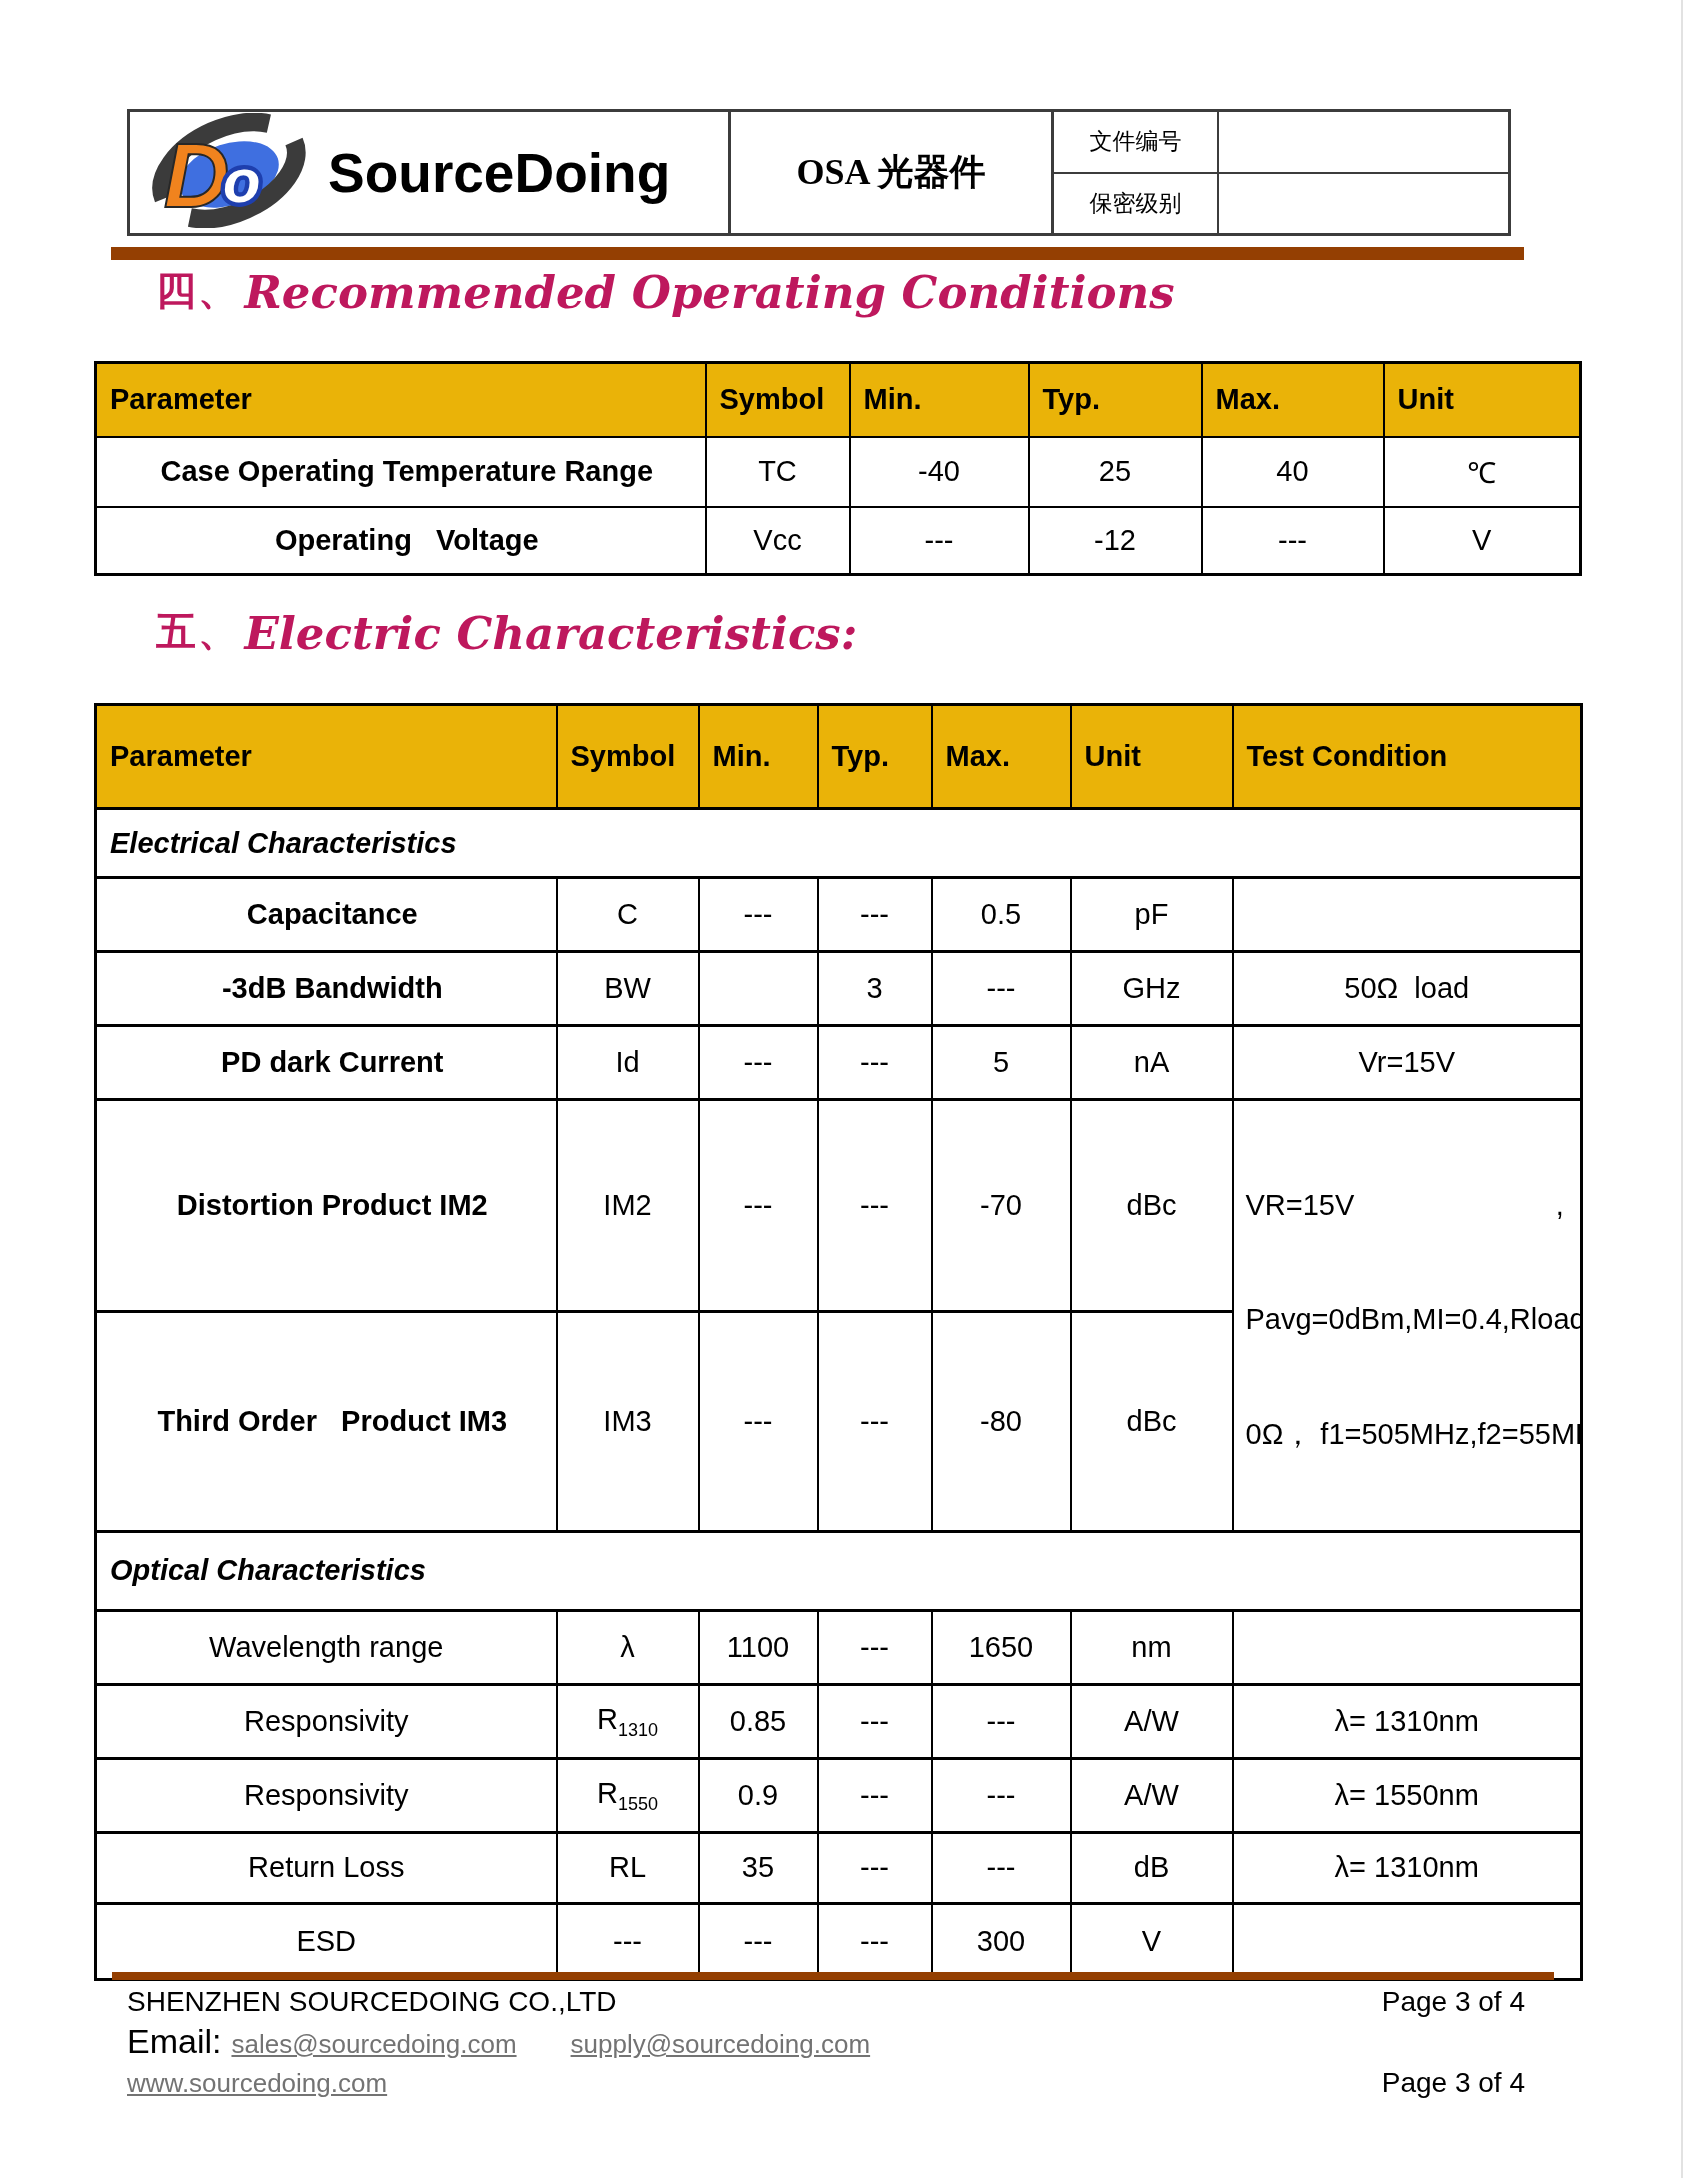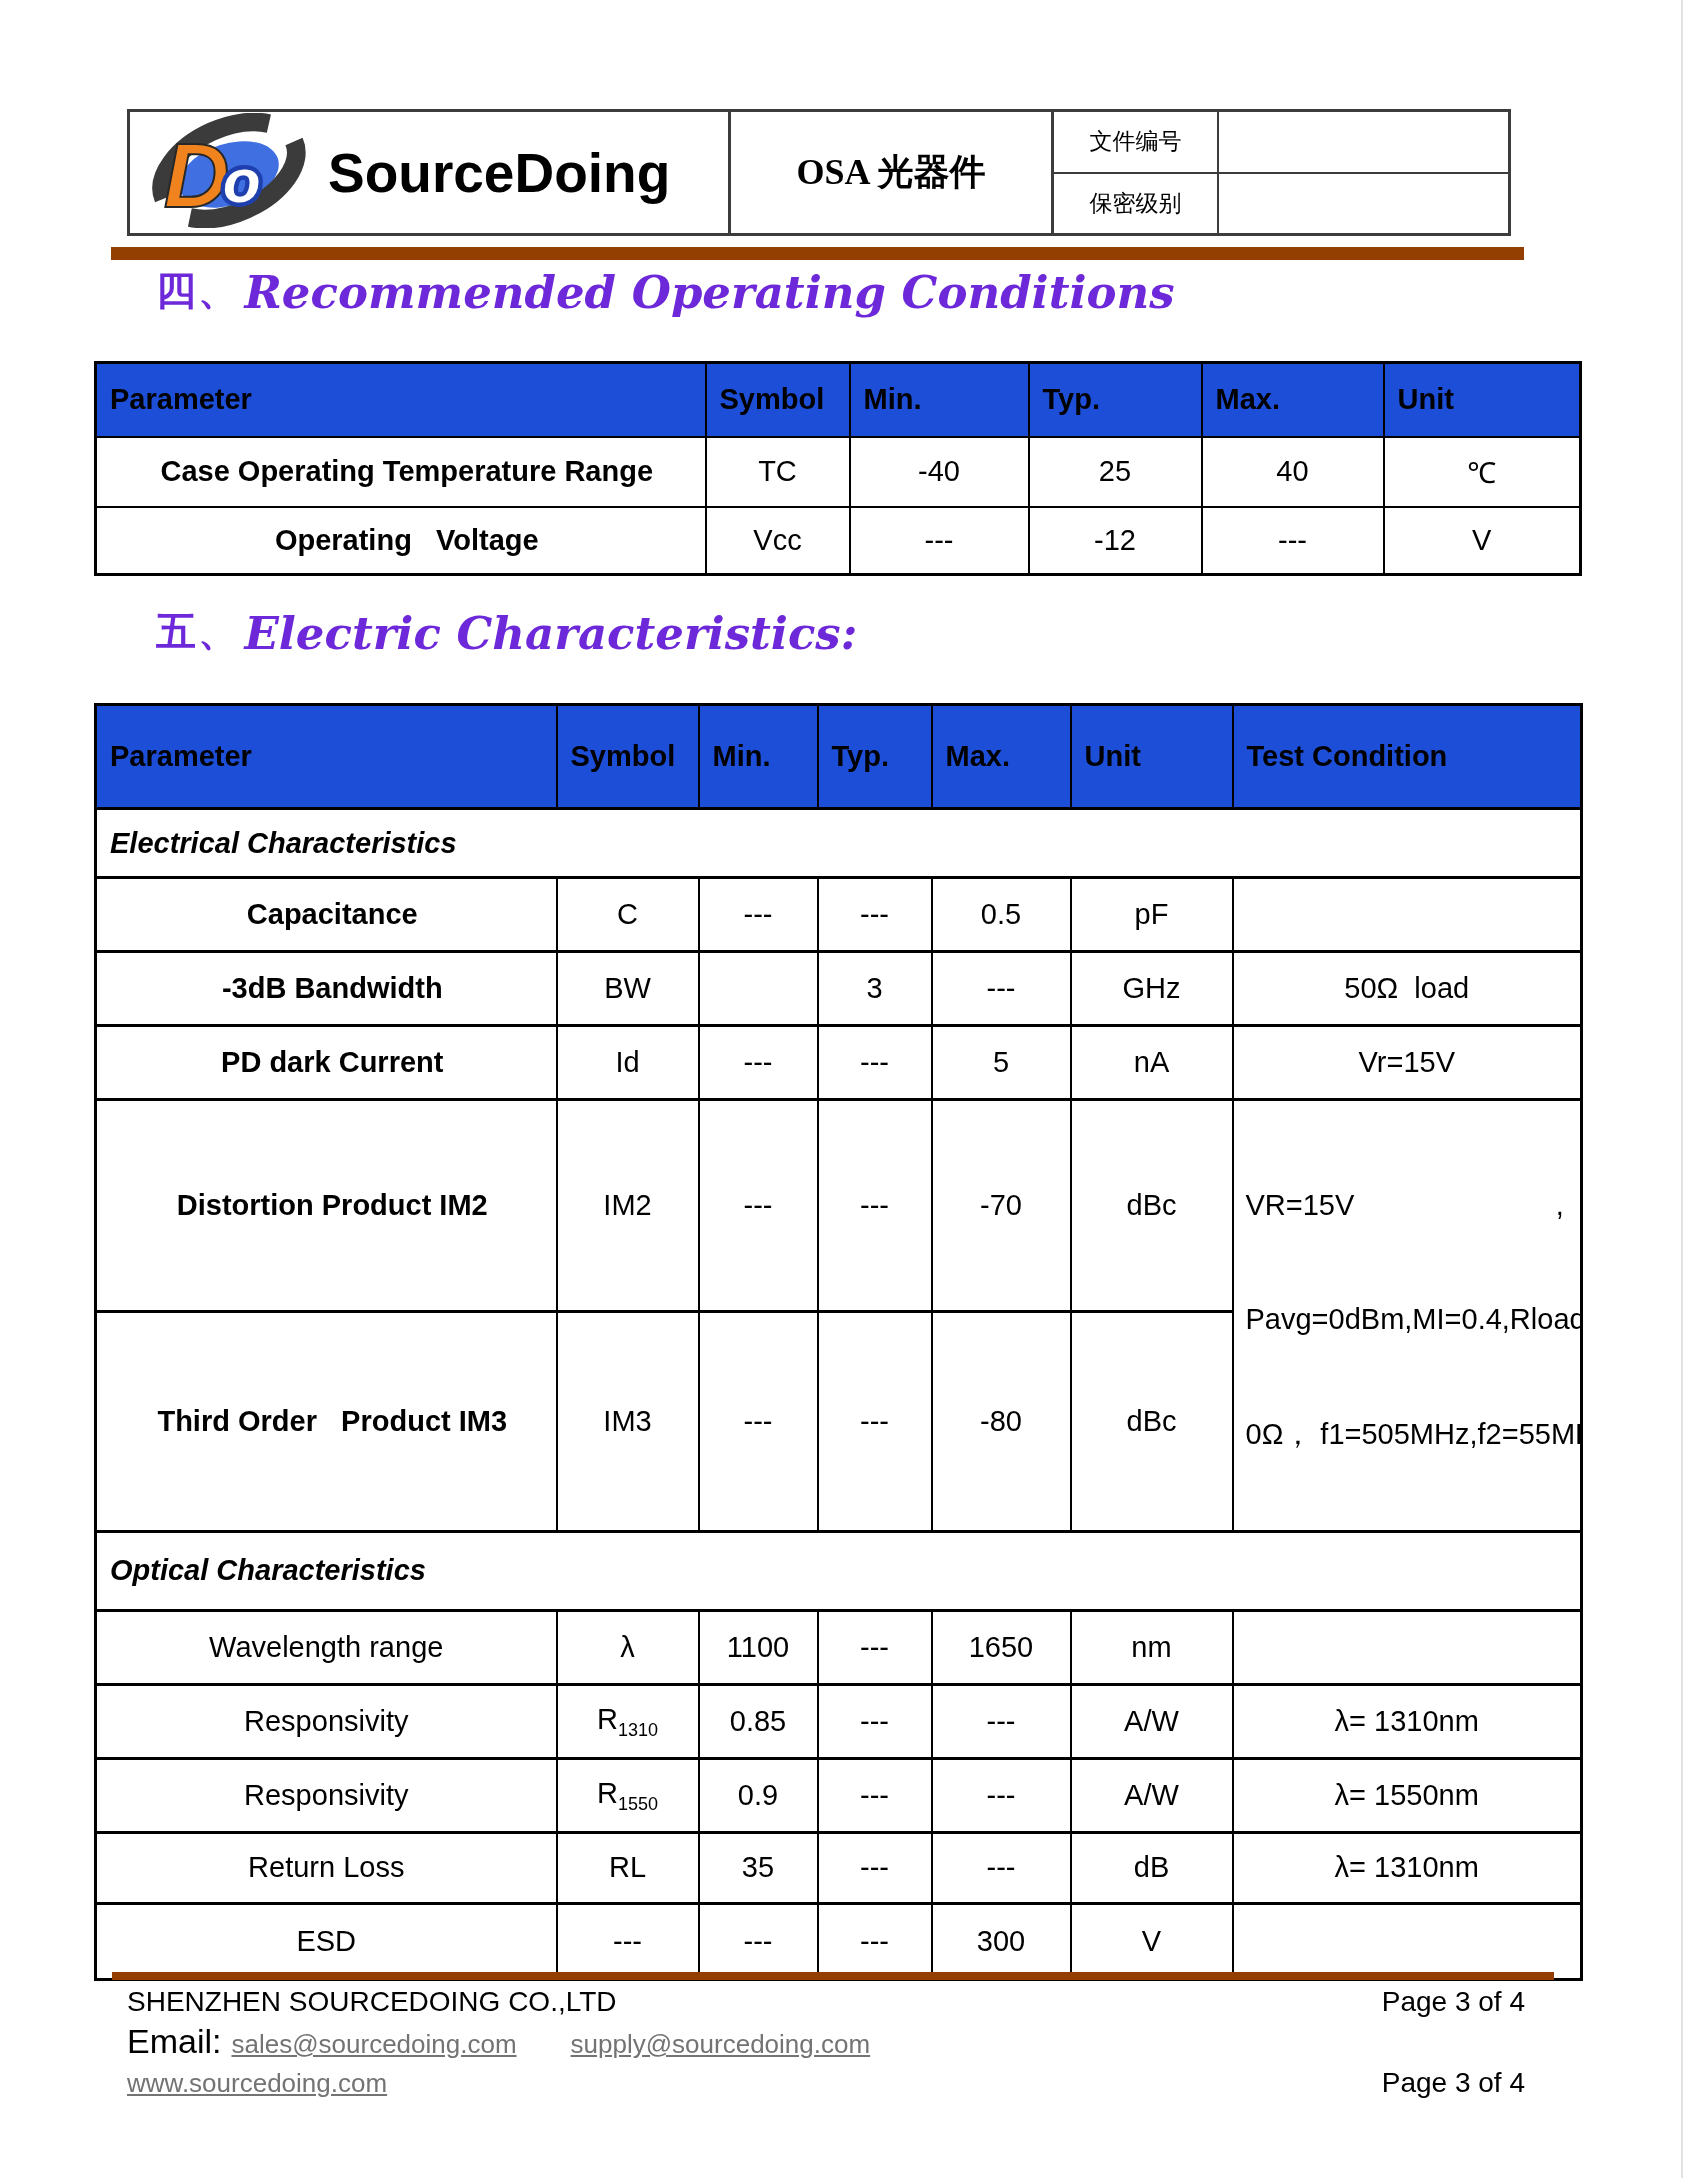--- a/index.html
+++ b/index.html
@@ -17,31 +17,31 @@
   .meta-cell{flex:1;border-left:3px solid #3c3c3c;display:flex;flex-direction:column;box-sizing:border-box;}
   .meta-row{flex:1;display:flex;box-sizing:border-box;}
   .meta-row + .meta-row{border-top:2px solid #3c3c3c;}
   .meta-label{width:165px;display:flex;align-items:center;justify-content:center;
               font-size:23px;border-right:2px solid #3c3c3c;box-sizing:border-box;}
   .meta-value{flex:1;}
 
   .top-bar{position:absolute;left:111px;top:247px;width:1413px;height:13px;background:#943f02;}
 
   
-  .section-title{position:absolute;left:156px;color:#6d28d9;white-space:nowrap;}
+  .section-title{position:absolute;left:156px;color:#be185d;white-space:nowrap;}
   .section-title .prefix{font-weight:bold;font-size:40px;vertical-align:4px;letter-spacing:2px;}
   .section-title .cursive{font-family:"DejaVu Serif",serif;font-style:italic;font-weight:600;font-size:45px;}
   #sec4{top:263px;}
   #sec5{top:604px;}
 
   
   table.tbl{border-collapse:collapse;table-layout:fixed;position:absolute;left:94px;
             border:3px solid #000;background:#fff;}
   table.tbl td,table.tbl th{border:2px solid #000;font-size:29px;overflow:hidden;box-sizing:border-box;}
-  table.tbl th{background:#1d4ed8;text-align:left;padding-left:13px;font-weight:bold;}
+  table.tbl th{background:#eab308;text-align:left;padding-left:13px;font-weight:bold;}
   #table1{top:361px;width:1485px;}
   #table2{top:703px;width:1486px;}
   #table2 td{border-top-width:3px;border-bottom-width:3px;}
   .center{text-align:center;}
   .param{padding-left:13px;text-align:center;white-space:pre;font-weight:bold;}
   .param-center{text-align:center;white-space:pre;}
   .subhead td{font-style:italic;font-weight:bold;padding-left:13px;font-size:29px;}
   .test{font-size:26px;text-align:center;white-space:pre;}
   .im-test{font-size:26px;text-align:right;vertical-align:top;padding:8px 20px 0 12px;
            white-space:pre;line-height:1.32;}

